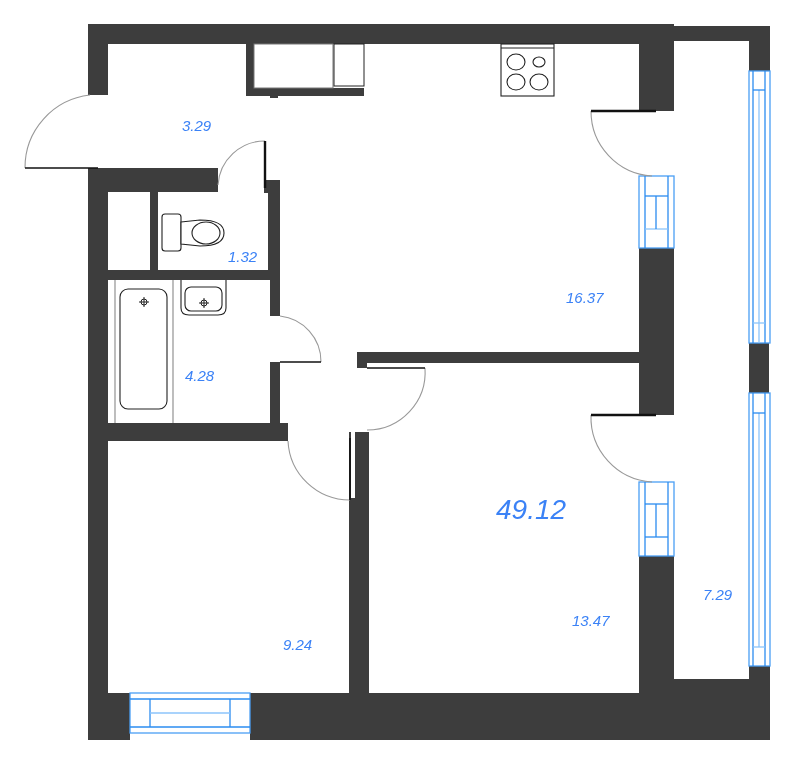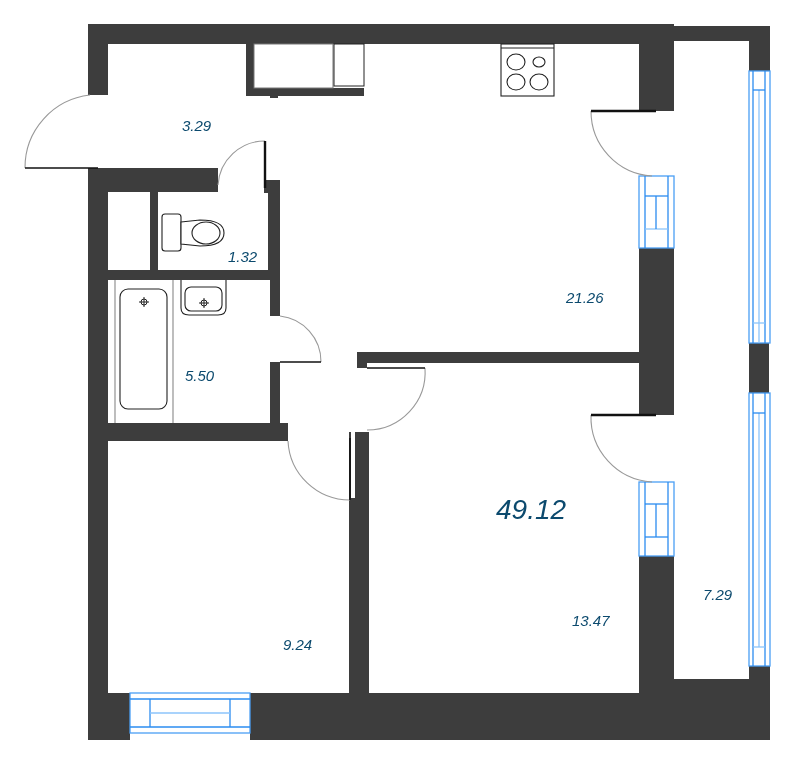--- a/index.html
+++ b/index.html
@@ -6,21 +6,21 @@
   body { width: 800px; height: 758px; position: relative; overflow: hidden; font-family: "Liberation Sans", sans-serif; }
   svg { position: absolute; left: 0; top: 0; }
   .wall { fill: #3d3d3d; }
   .win-frame { fill: #ffffff; stroke: #4a9ff5; stroke-width: 1.3; }
   .win-line { stroke: #2b8cf0; stroke-width: 1.3; fill: none; }
   .win-line-light { stroke: #8cc4fb; stroke-width: 1.3; fill: none; }
   .door-arc { fill: none; stroke: #999999; stroke-width: 1.1; }
   .door-leaf { stroke: #111111; stroke-width: 2.4; }
   .fixture { fill: #ffffff; stroke: #222222; stroke-width: 1.1; }
   .fixture-grey { fill: none; stroke: #888888; stroke-width: 1.1; }
-  .label { position: absolute; font-style: italic; color: #0c4a6e; white-space: nowrap; font-size: 15px; }
+  .label { position: absolute; font-style: italic; color: #3b82f6; white-space: nowrap; font-size: 15px; }
   .label.total { font-size: 28px; }
 </style>
 </head>
 <body>
 
 <svg width="800" height="758" viewBox="0 0 800 758">
 
   <g>
 
     <rect class="wall" x="88" y="24" width="586" height="20"></rect>
@@ -189,18 +189,18 @@
       <rect class="fixture" x="185" y="287" width="37" height="24" rx="6"></rect>
       <circle cx="204" cy="303" r="3" fill="none" stroke="#222" stroke-width="1"></circle>
       <line x1="199" y1="303" x2="209" y2="303" stroke="#222" stroke-width="1"></line>
       <line x1="204" y1="298" x2="204" y2="308" stroke="#222" stroke-width="1"></line>
     </g>
   </g>
 </svg>
 
 <div class="label" style="left:182px; top:117px;">3.29</div>
 <div class="label" style="left:228px; top:248px;text-align:right;">1.32</div>
-<div class="label" style="left:185px; top:367px;">5.50</div>
-<div class="label" style="left:566px; top:289px;">21.26</div>
+<div class="label" style="left:185px; top:367px;">4.28</div>
+<div class="label" style="left:566px; top:289px;">16.37</div>
 <div class="label" style="left:283px; top:636px;font-style:italic;">9.24</div>
 <div class="label" style="left:572px; top:612px;">13.47</div>
 <div class="label" style="left:690px; top:586px;margin-left:13px;">7.29</div>
 <div class="label total" style="left:496px; top:494px;font-style:italic;">49.12</div>
 
 </body></html>

